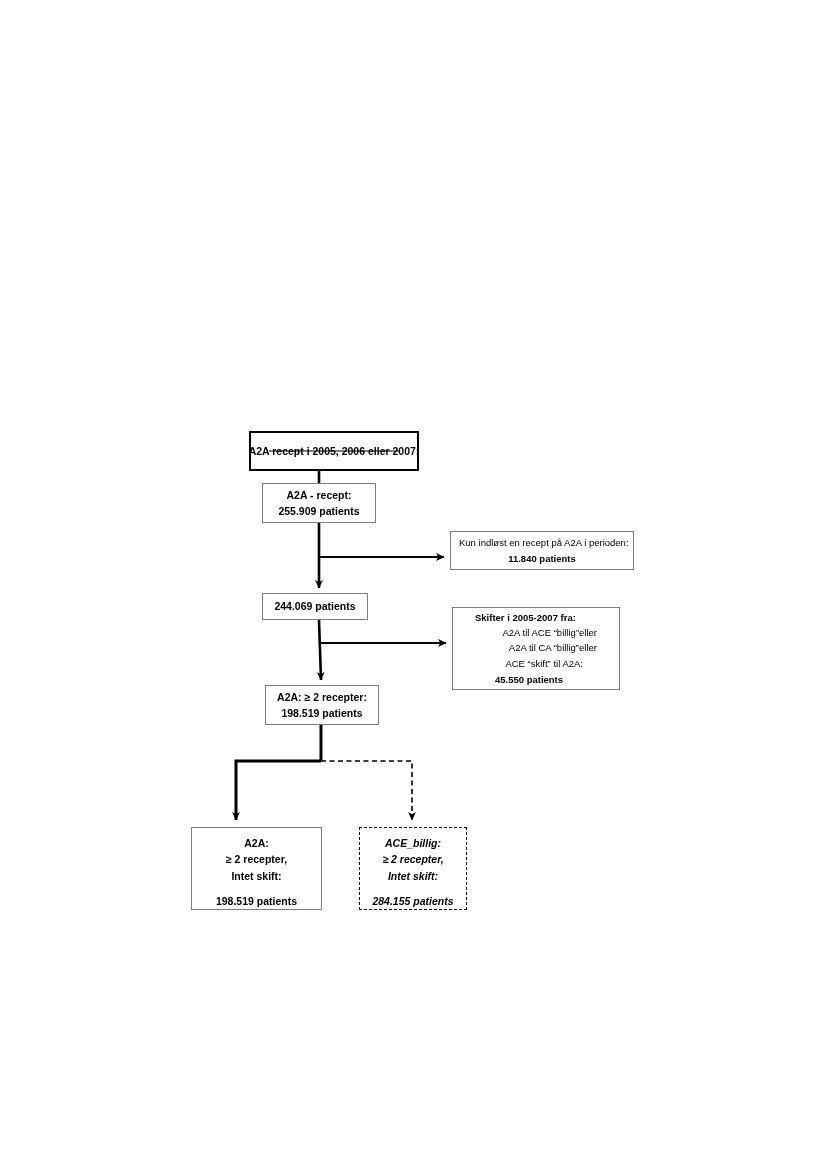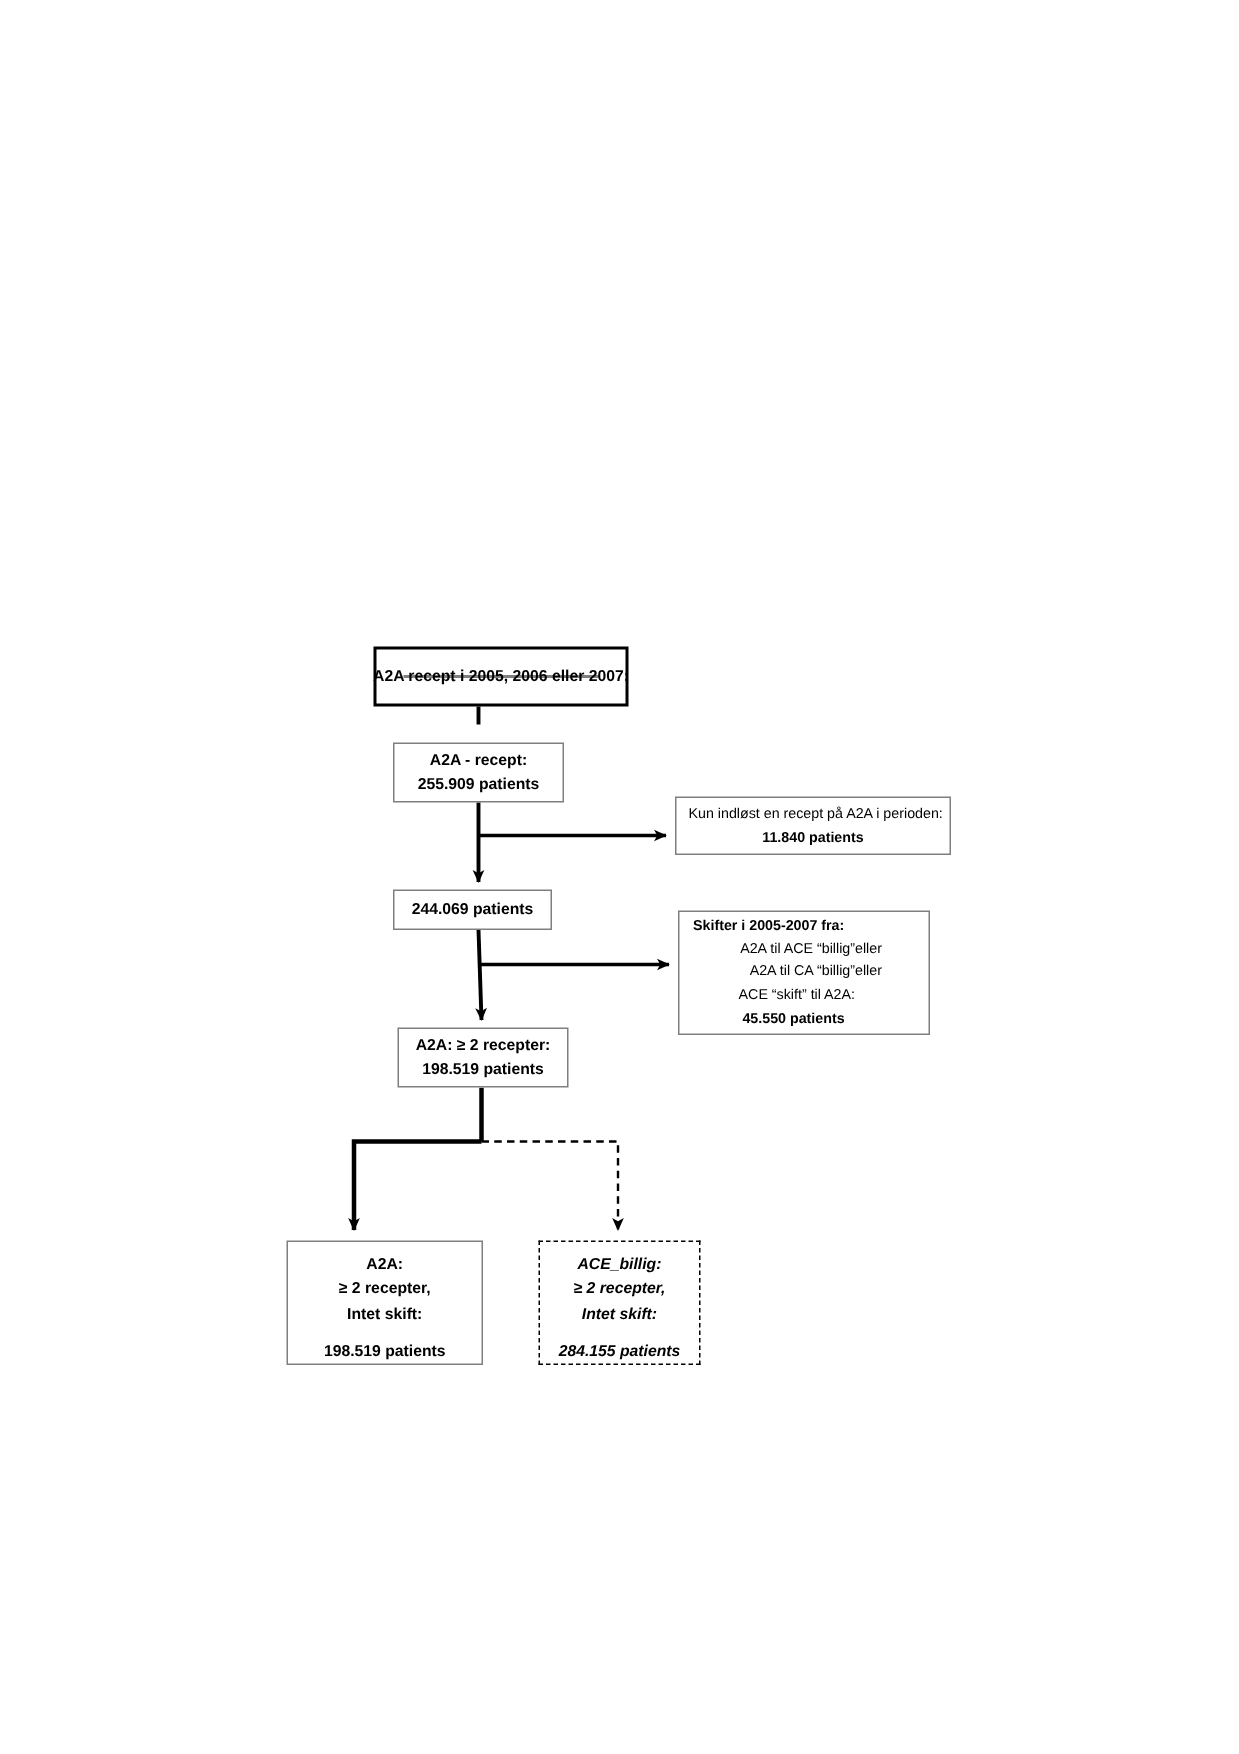--- a/index.html
+++ b/index.html
@@ -60,42 +60,42 @@
     border: 1px solid #7f7f7f;
     display: flex;
     align-items: center;
     justify-content: center;
     box-sizing: border-box;
   }
   #box-root .line { font-size: 10.5px; }
 
   #box-prescriptions {
     left: 262px;
-    top: 495px;
+    top: 483px;
     width: 114px;
     height: 40px;
   }
   #box-remaining {
     left: 262px;
     top: 593px;
     width: 106px;
     height: 27px;
   }
   #box-two-plus {
     left: 265px;
     top: 685px;
     width: 114px;
     height: 40px;
   }
 
   
   .side-box {
     align-items: stretch;
     justify-content: flex-start;
-    padding: 6px 9px;
+    padding: 6px 22px;
     font-weight: normal;
     font-size: 9.5px;
     line-height: 1.62;
   }
   #box-single-script {
     left: 450px;
     top: 531px;
     width: 184px;
     height: 39px;
     justify-content: center;

